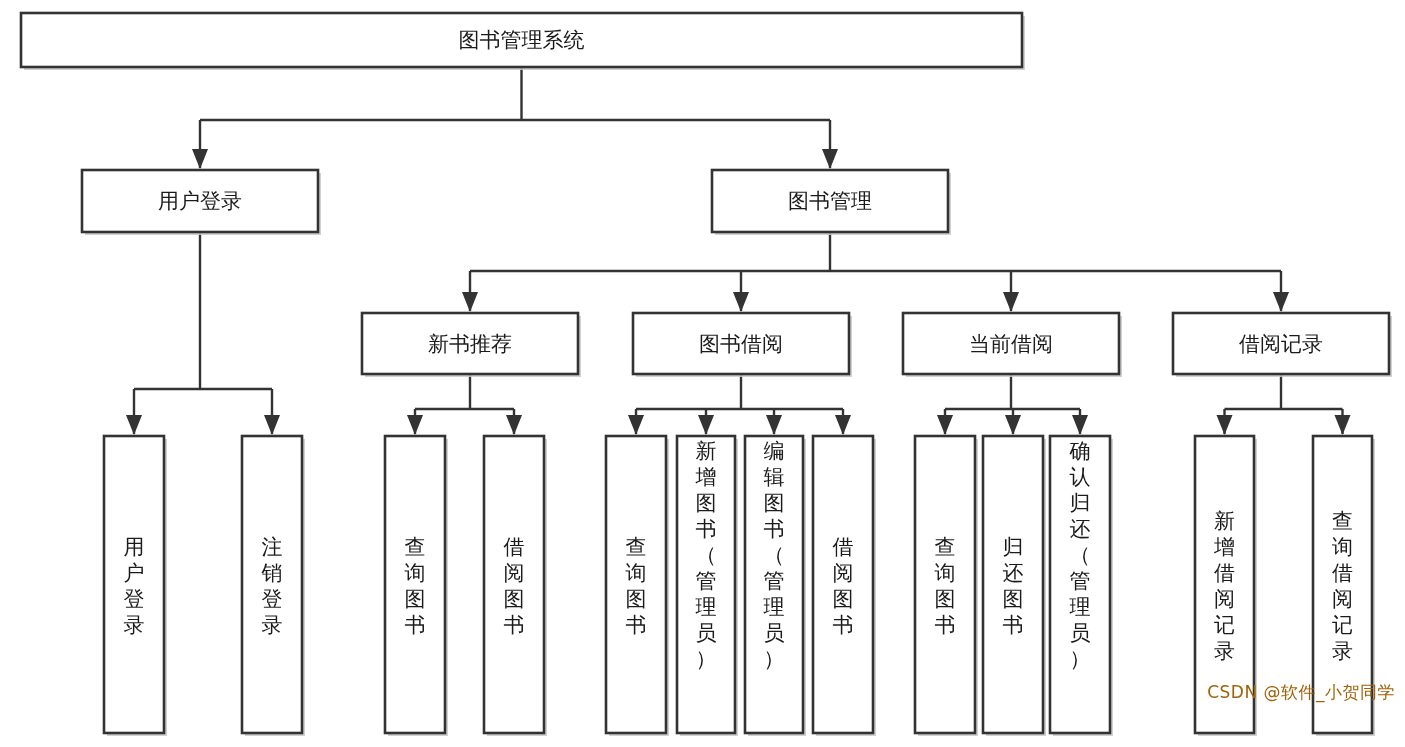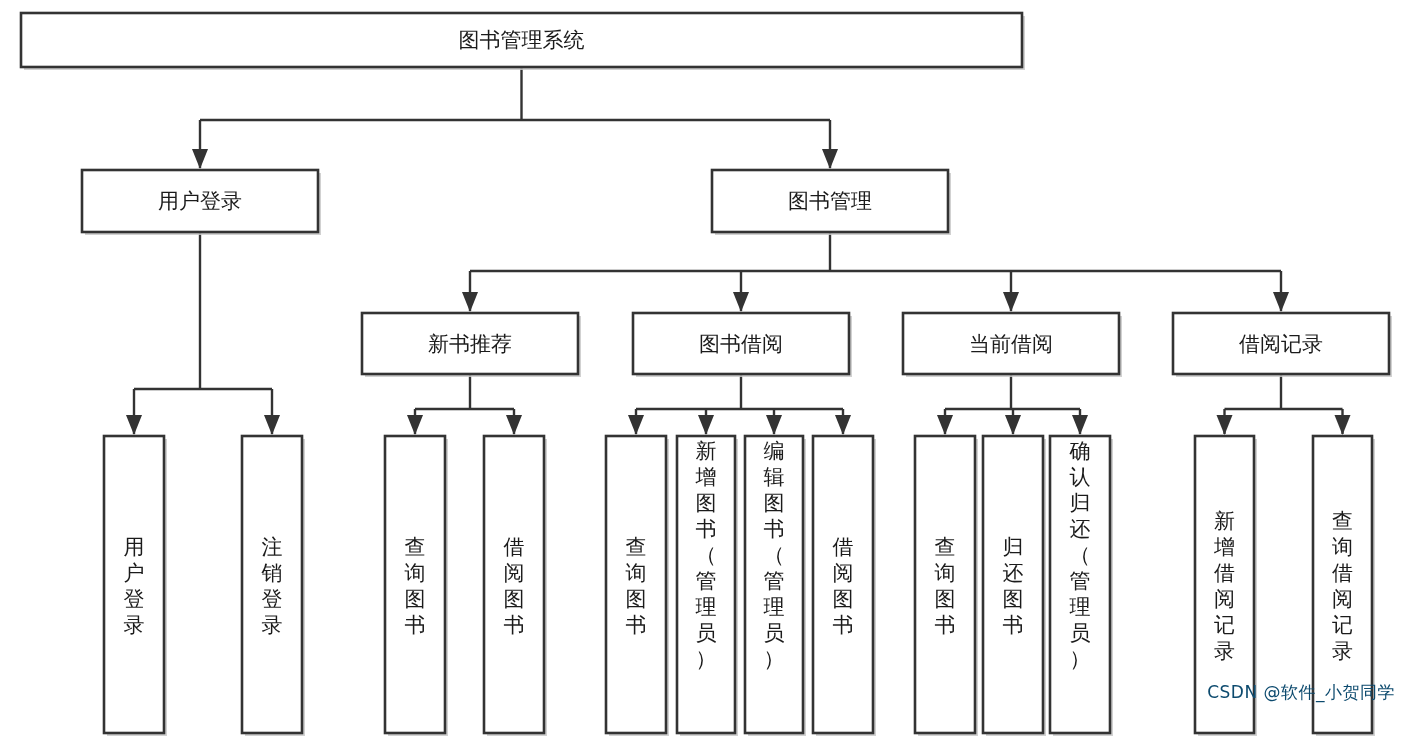--- a/index.html
+++ b/index.html
@@ -59,21 +59,21 @@
     font-size: 21px;
     fill: #1b1b1b;
     text-anchor: middle;
   }
   .watermark-text {
     position: absolute;
     right: 10px;
     bottom: 4px;
     font-family: "DejaVu Sans", "Liberation Sans", sans-serif;
     font-size: 17px;
-    color: #0c4a6e;
+    color: #a16207;
     letter-spacing: 0.5px;
     white-space: nowrap;
     user-select: none;
   }
 </style>
 </head>
 <body>
 
 <div id="diagram-root">
   <svg id="tree-svg" viewBox="0 0 1405 747" xmlns="http://www.w3.org/2000/svg">

